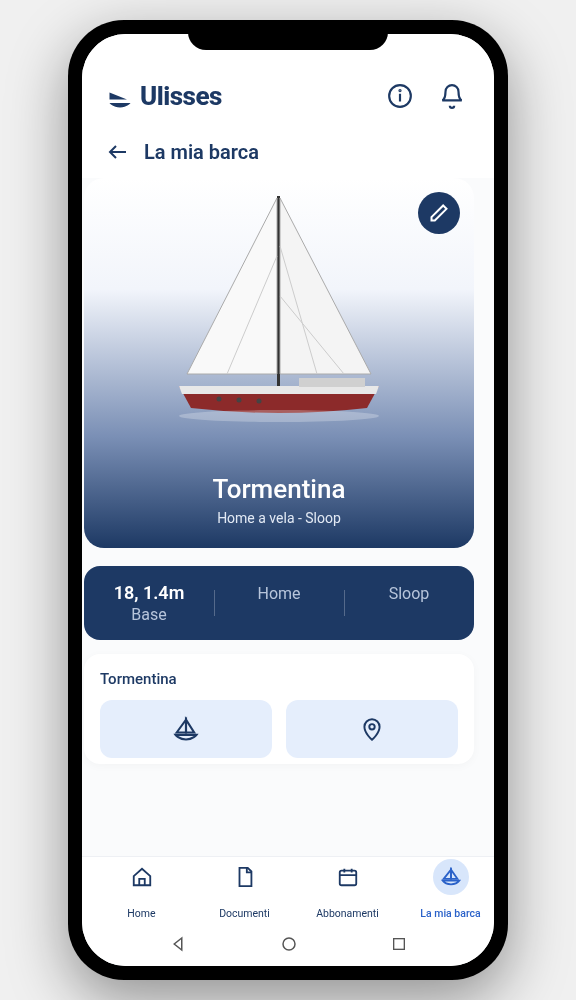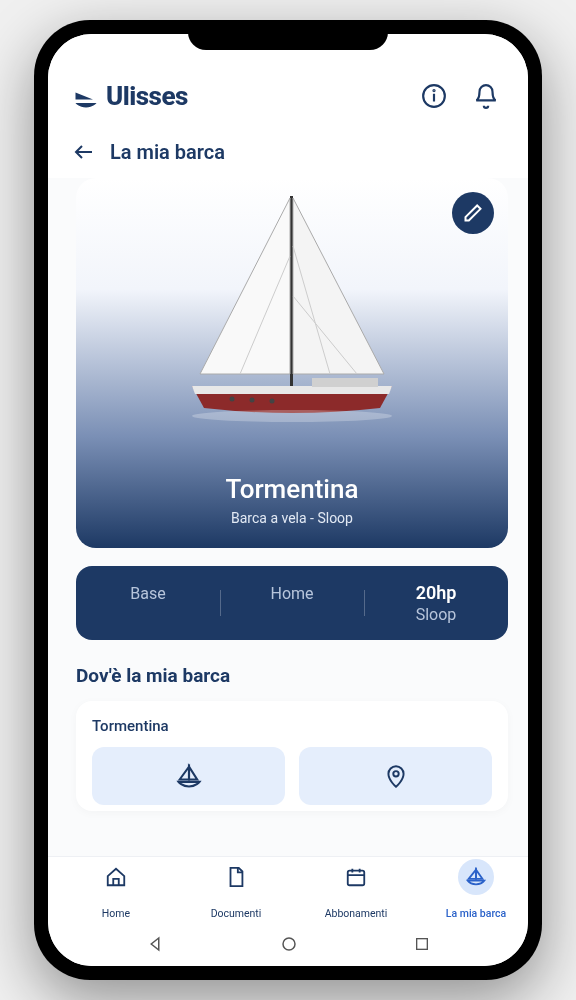--- a/index.html
+++ b/index.html
@@ -6,21 +6,21 @@
   body {
     background: #f0f0f0;
     font-family: -apple-system, BlinkMacSystemFont, "Segoe UI", Roboto, sans-serif;
     display: flex;
     justify-content: center;
     align-items: center;
     min-height: 1000px;
     width: 576px;
   }
   .phone-frame {
-    width: 508px;
+    width: 440px;
     height: 960px;
     background: #000;
     border-radius: 56px;
     padding: 14px;
     box-shadow: 0 20px 60px rgba(0,0,0,0.4);
     position: relative;
   }
   .phone-inner {
     width: 100%;
     height: 100%;
@@ -76,21 +76,21 @@
     padding: 18px 24px 14px 24px;
     background: #fff;
   }
   .page-title {
     font-size: 20px; font-weight: 600; color: #1d3964;
   }
   
   .content {
     flex: 1;
     overflow-y: auto;
-    padding: 0 20px 10px 28px;
+    padding: 0 20px 10px 2px;
   }
   
   .boat-card {
     position: relative;
     border-radius: 20px;
     overflow: hidden;
     background: linear-gradient(180deg, #ffffff 0%, #f2f5fb 30%, #7a8fb5 70%, #1d3964 100%);
     height: 370px;
     display: flex;
     flex-direction: column;
@@ -272,37 +272,36 @@
             <path d="M30 200 Q130 200 230 200 L218 222 Q130 232 42 222 Z" fill="#8c2a2a"></path>
             <path d="M30 200 L230 200 L227 208 L33 208 Z" fill="#e8e8e8"></path>
             <rect x="150" y="192" width="66" height="9" fill="#d0d0d0"></rect>
             <circle cx="70" cy="213" r="2.5" fill="#444"></circle>
             <circle cx="90" cy="214" r="2.5" fill="#444"></circle>
             <circle cx="110" cy="215" r="2.5" fill="#444"></circle>
 
             <ellipse cx="130" cy="230" rx="100" ry="6" fill="rgba(255,255,255,0.25)"></ellipse>
           </svg>
           <div class="boat-name">Tormentina</div>
-          <div class="boat-type">Barca a vela - Sloop</div>
+          <div class="boat-type">Home a vela - Sloop</div>
         </div>
 
         <div class="stats-bar">
           <div class="stat">
+            <div class="stat-value">18, 1.4m</div>
             <div class="stat-label">Base</div>
           </div>
           <div class="stat">
             <div class="stat-label">Home</div>
           </div>
           <div class="stat">
-            <div class="stat-value">20hp</div>
             <div class="stat-label">Sloop</div>
           </div>
         </div>
 
-        <div class="section-title">Dov'è la mia barca</div>
         <div class="location-card">
           <div class="location-name">Tormentina</div>
           <div class="location-buttons">
             <div class="loc-btn">
               <svg width="28" height="28" viewBox="0 0 24 24" fill="none" stroke="#1d3964" stroke-width="1.8">
                 <path d="M4 15 L12 4 L12 15 Z"></path>
                   <path d="M12 4 L12 15 L19 15 Z"></path>
                 <path d="M3 17 C3 17 6 21 12 21 C18 21 21 17 21 17 L3 17 Z"></path>
               </svg>
             </div>

